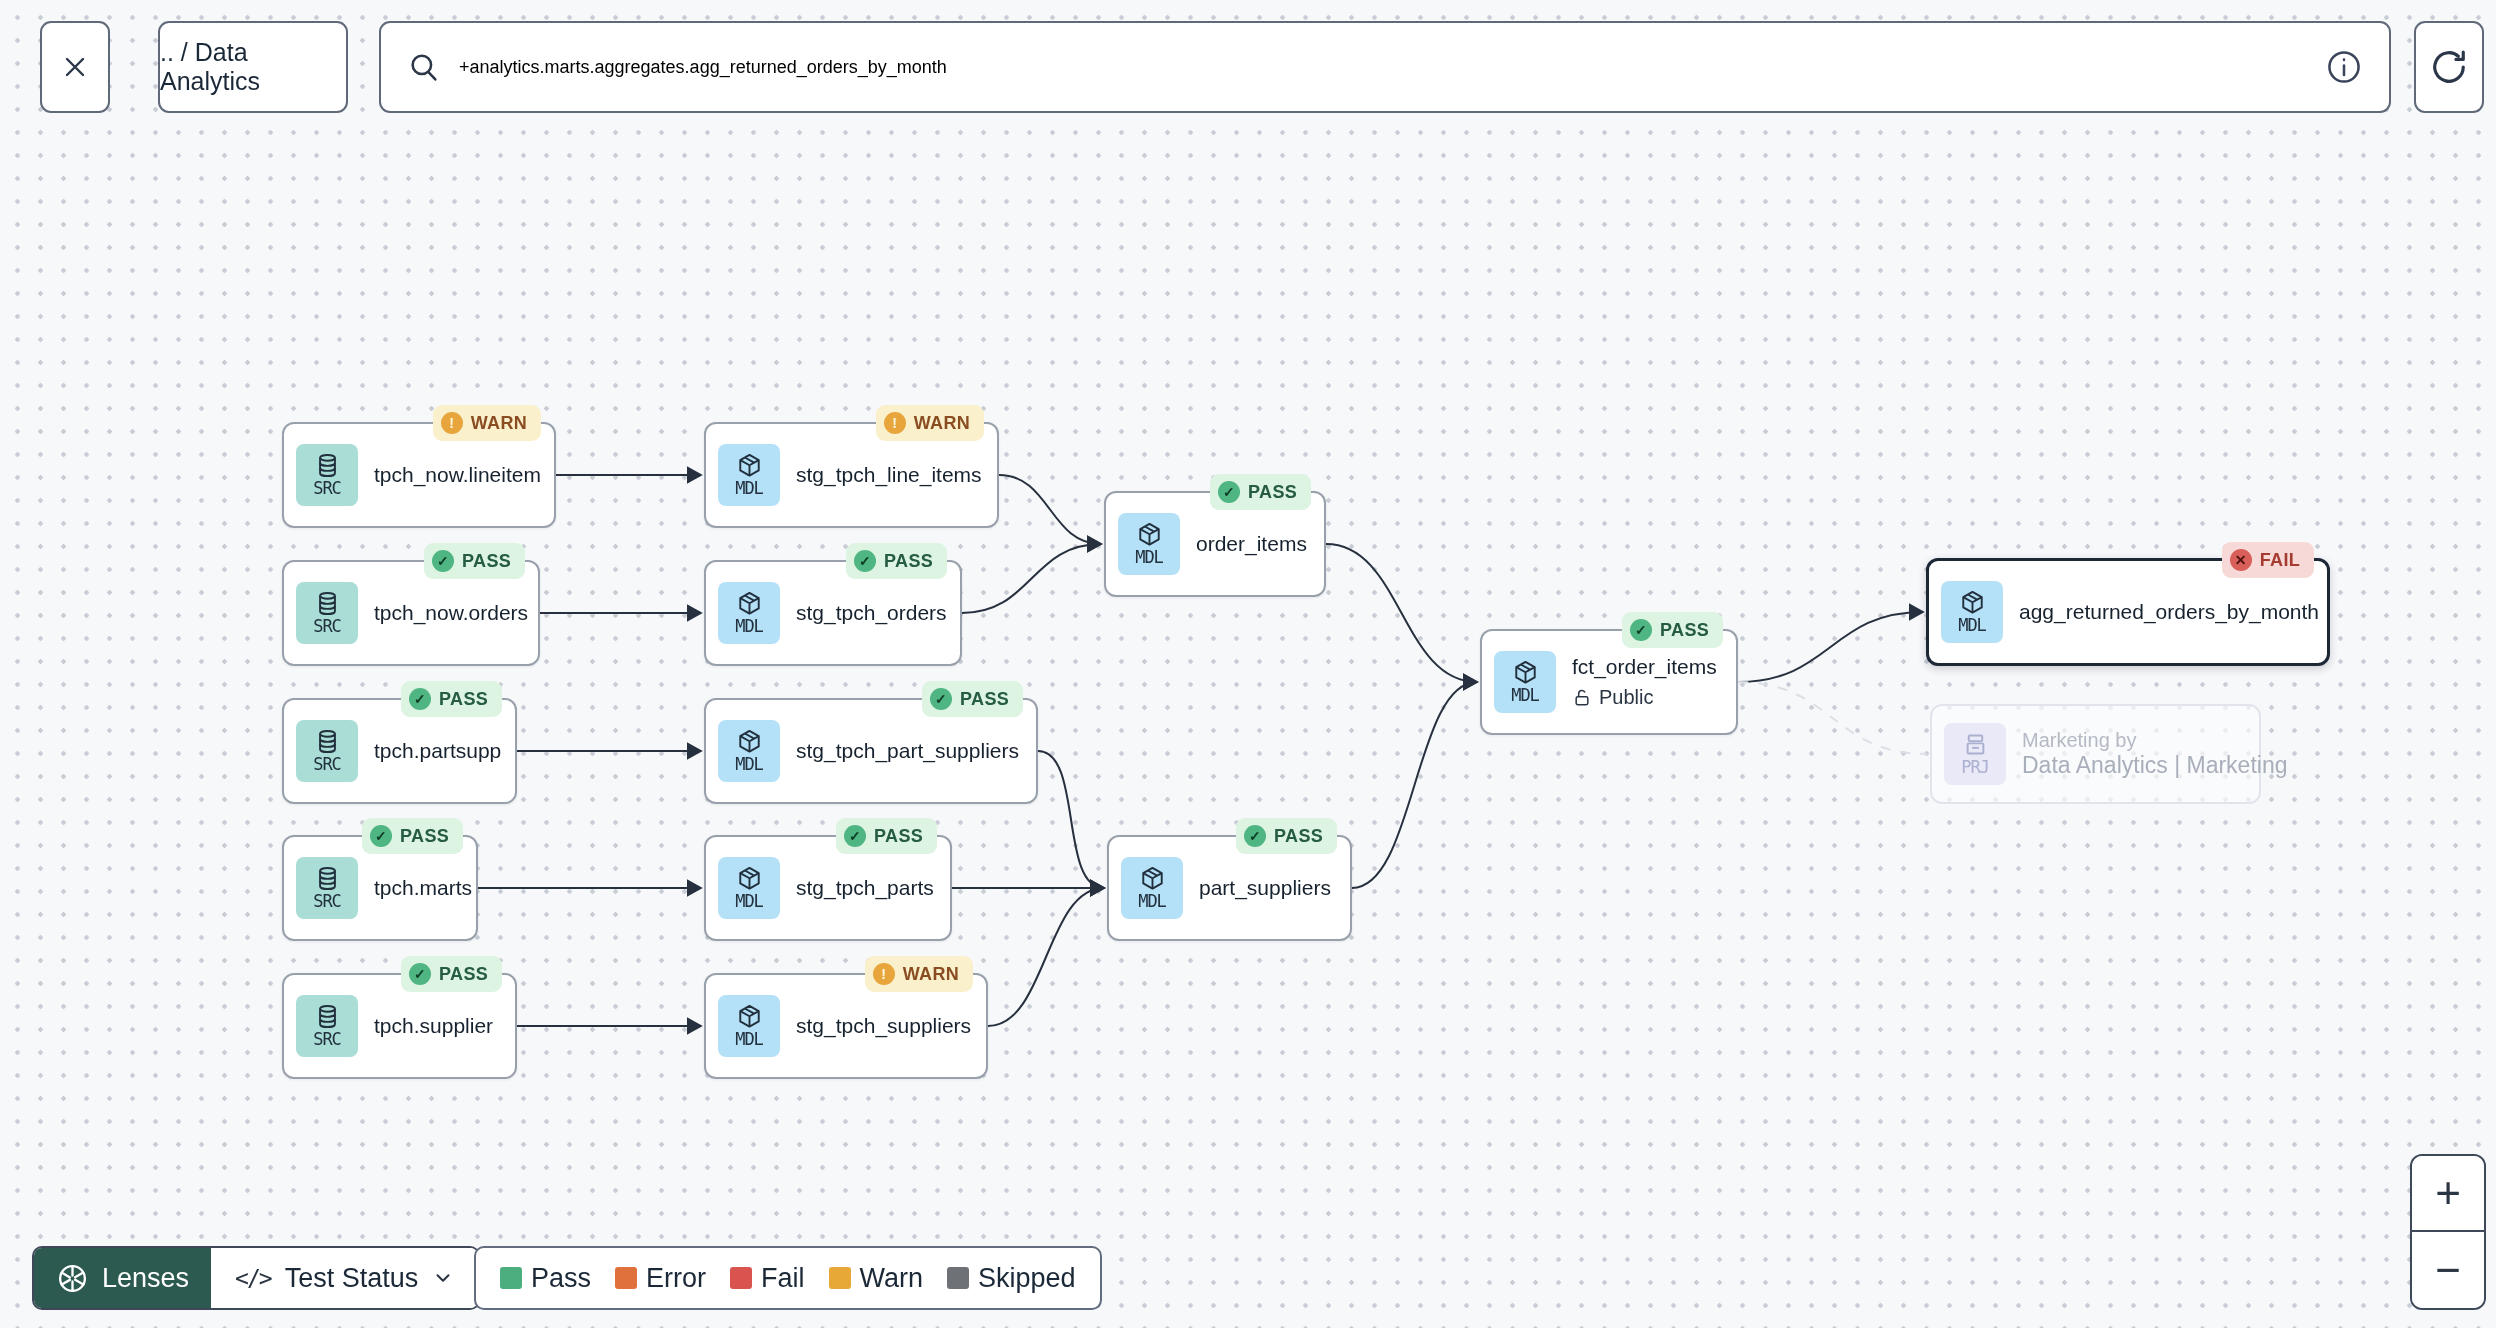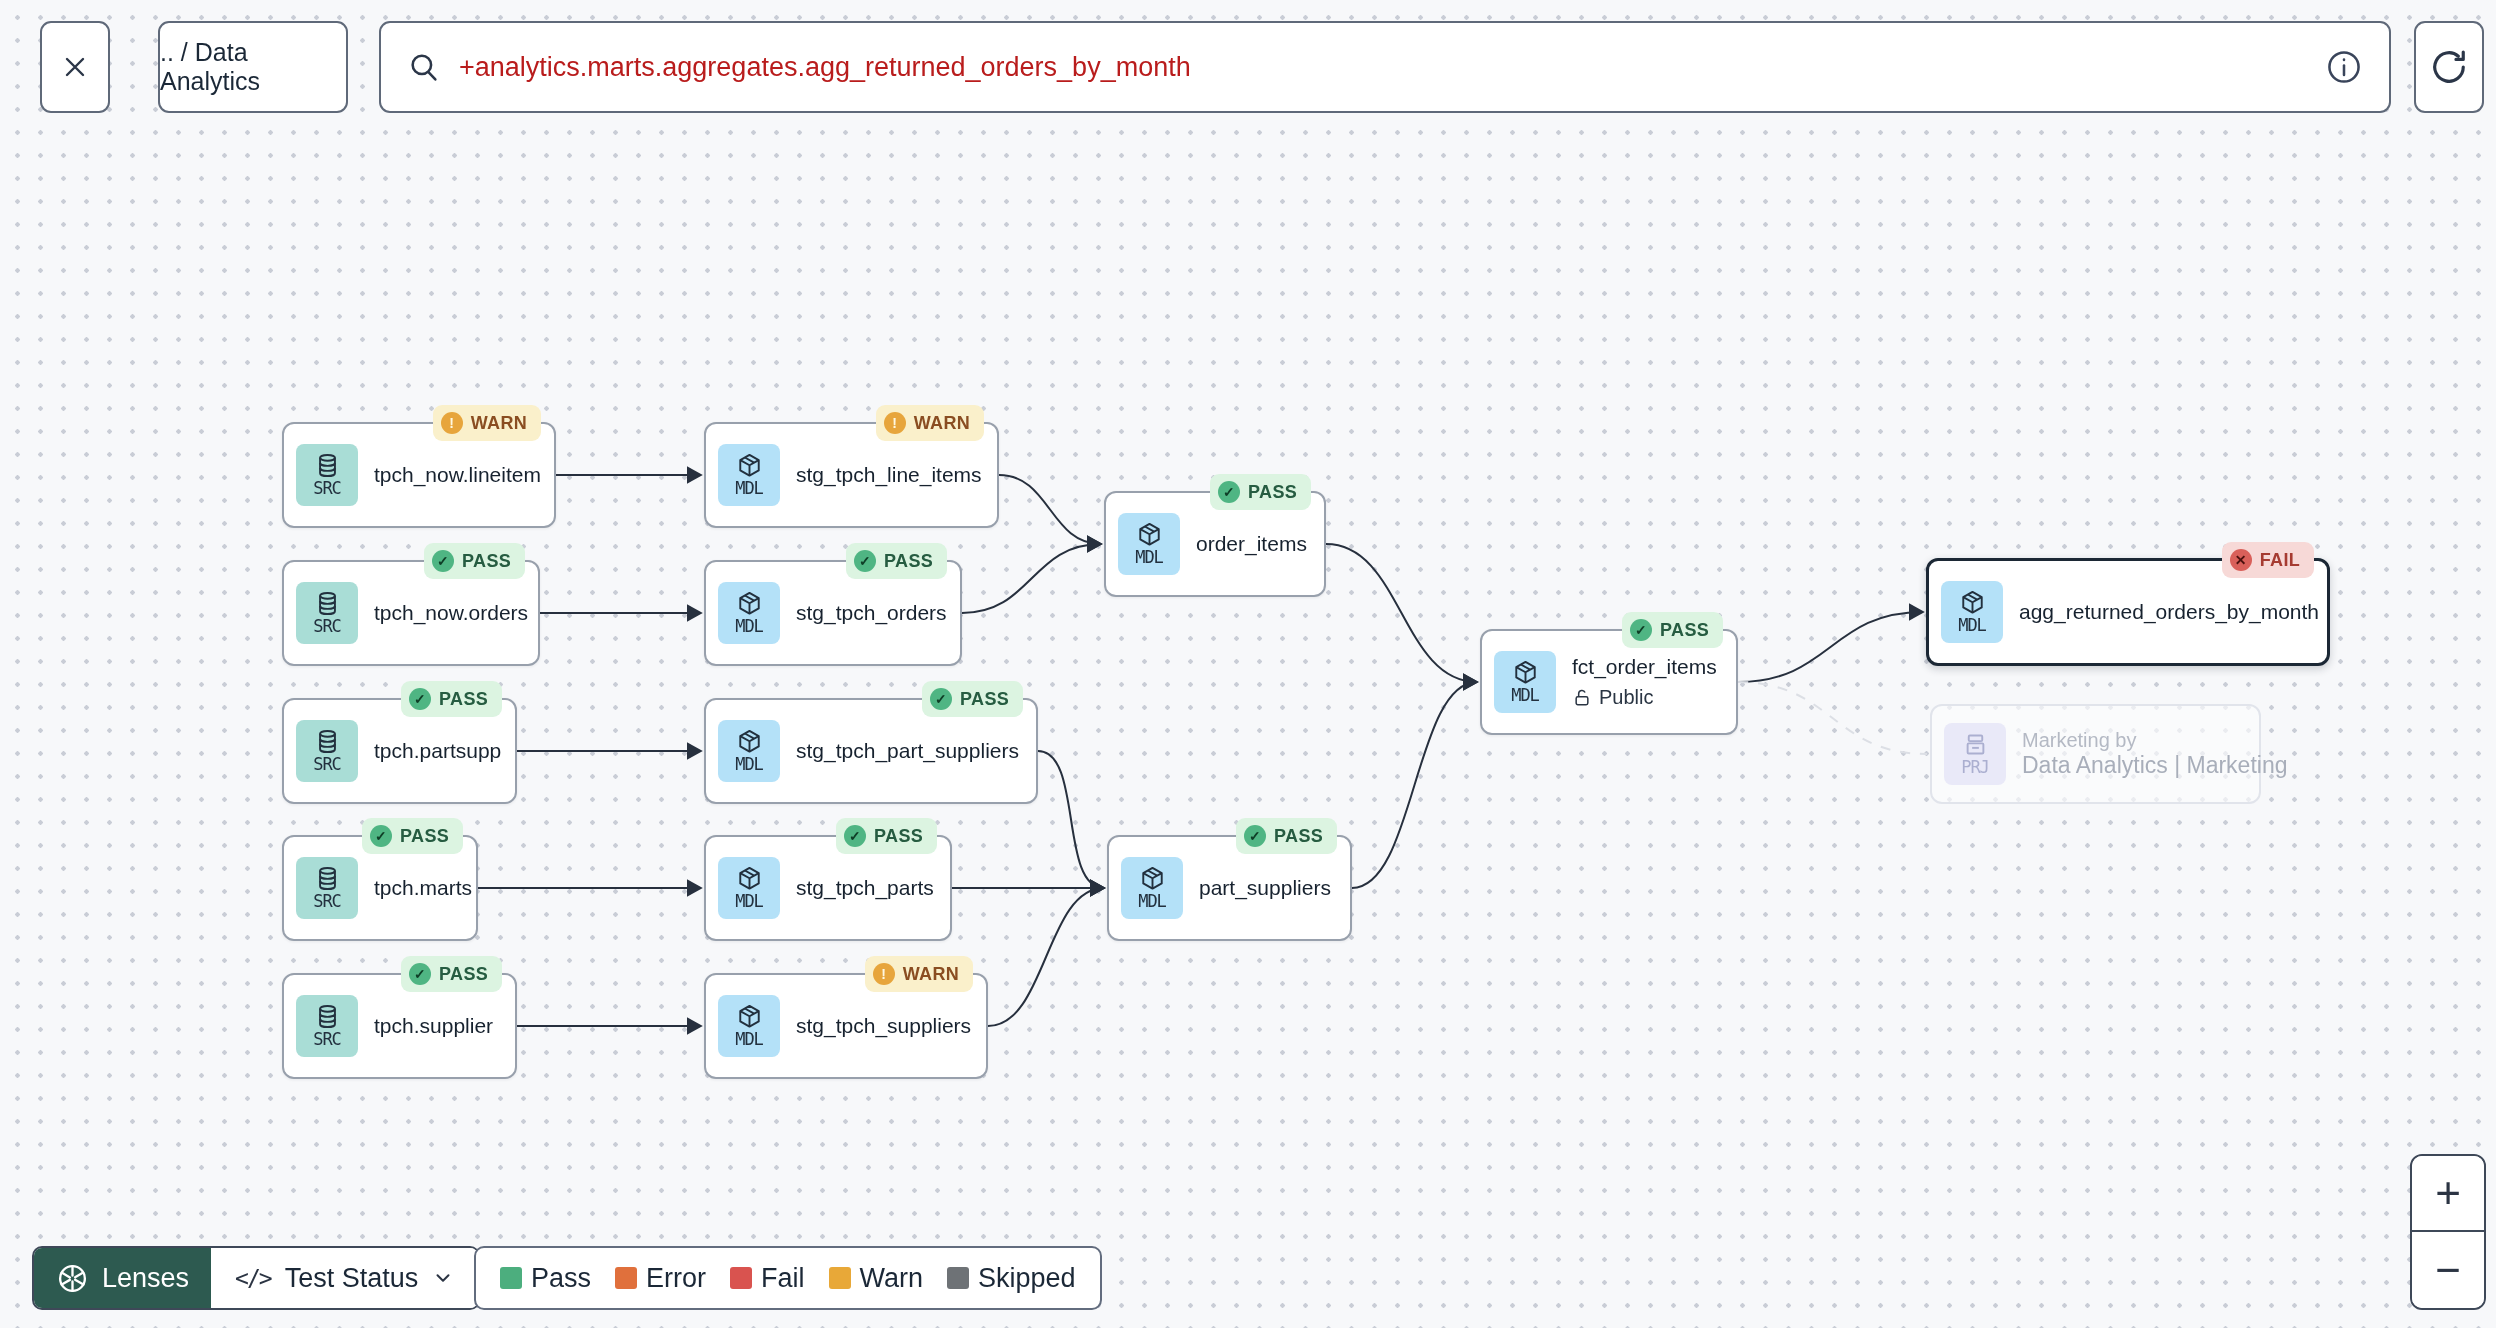--- a/index.html
+++ b/index.html
@@ -17,21 +17,21 @@
   .tb-box {
     position:absolute; top:21px; height:92px; background:#FFFFFF;
     border:2px solid #5F6979; border-radius:11px;
     display:flex; align-items:center; color:#2B3648;
   }
   .btn-close { left:40px; width:70px; justify-content:center; cursor:pointer; }
   .breadcrumb-box { left:158px; width:190px; justify-content:center; font-size:25px; color:#1B2837; }
   .search-box { left:379px; width:2012px; padding:0 26px; gap:18px; }
   .search-box input {
     flex:1; border:none; outline:none; font-family:"Liberation Sans",sans-serif;
-    font-size:27px; color:#b91c1c; background:transparent;
+    font-size:18px; color:#000000; background:transparent;
   }
   .btn-refresh { left:2414px; width:70px; justify-content:center; cursor:pointer; }
   .icon { display:inline-flex; align-items:center; justify-content:center; }
   .icon svg { display:block; }
 
   
   #canvas { position:absolute; inset:0; }
   #edges { position:absolute; inset:0; width:2496px; height:1328px; }
   #edges path.edge { fill:none; stroke:#27303E; stroke-width:2px; }
   #edges path.edge.dashed { stroke:#DCDFE5; stroke-dasharray:10 10; }

